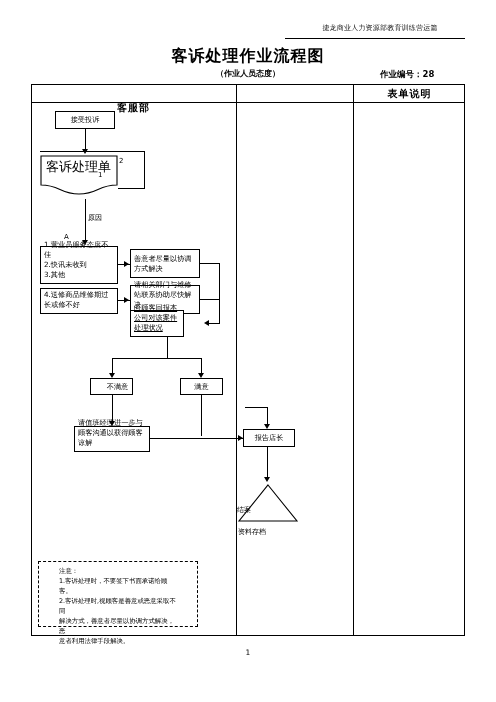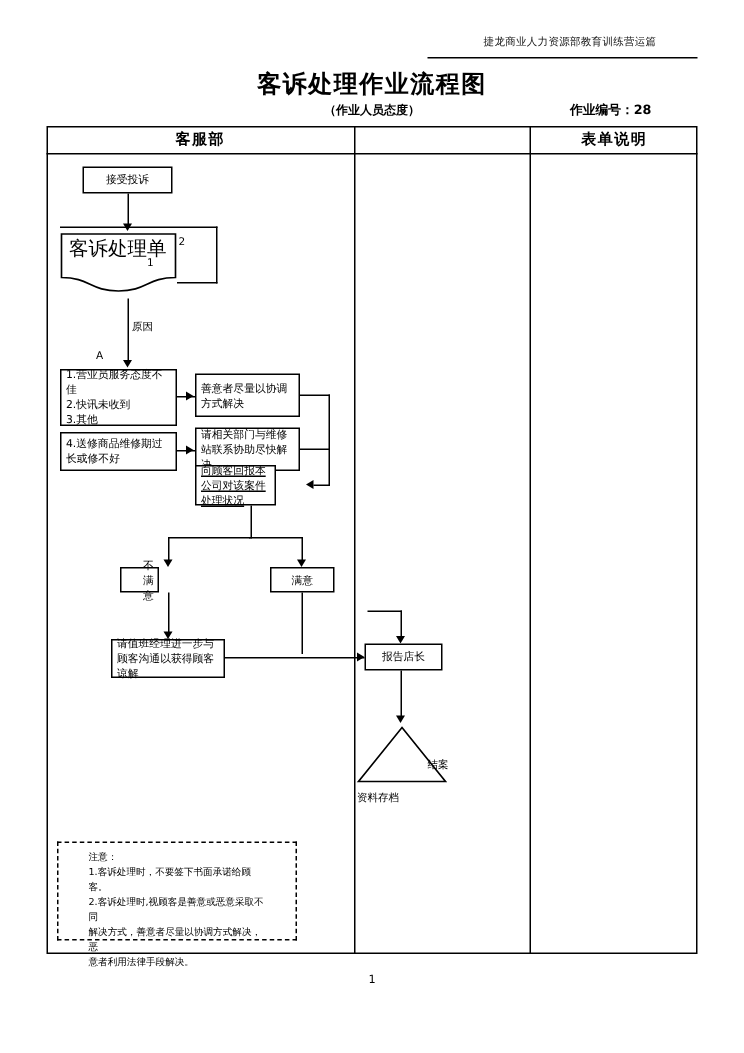--- a/index.html
+++ b/index.html
@@ -109,21 +109,21 @@
   .col-head {
     position: absolute;
     top: 86px;
     height: 15px;
     line-height: 15px;
     text-align: center;
     font-size: 10px;
     font-weight: bold;
     letter-spacing: 1px;
   }
-  .col-head.c1 { left: 31px;  width: 205px; }
+  .col-head.c1 { left: 31px;  width: 205px; margin-top: 14px; }
   .col-head.c2 { left: 237px; width: 116px; }
   .col-head.c3 { left: 354px; width: 111px; }
 
   
   .node {
     position: absolute;
     box-sizing: border-box;
     border: 1.1px solid #000;
     background: #fff;
     font-size: 7.2px;
@@ -131,21 +131,21 @@
     color: #000;
     padding: 2px 3px;
     display: flex;
     align-items: center;
     justify-content: center;
     text-align: center;
   }
   .node.left-text {
     text-align: left;
     justify-content: flex-start;
-    align-items: center;
+    align-items: flex-end;
     padding: 3px 3px;
   }
   .lbl {
     position: absolute;
     font-size: 7px;
     line-height: 9px;
     white-space: nowrap;
   }
 
   
@@ -218,21 +218,21 @@
     line-height: 11px;
     text-align: left;
   }
 
   
   .tri { position: absolute; left: 237px; top: 483px; width: 62px; height: 40px; }
   .tri svg { display: block; }
   .tri .ttext {
     position: absolute;
     left: 0; top: 23px; width: 62px;
-    text-align: right;
+    text-align: left;
     font-size: 7px;
     line-height: 9px;
   }
 
   .page-num {
     position: absolute;
     left: 0;
     top: 648px;
     width: 496px;
     text-align: center;
@@ -318,21 +318,21 @@
   <div class="arw-l" style="left:204px; top:320px;"></div>
 
   <div class="ln-v" style="left:166.5px; top:337px; height:22px;"></div>
   <div class="ln-h" style="left:112px; top:358px; width:55px;"></div>
   <div class="ln-h" style="left:166px; top:358px; width:36px;"></div>
   <div class="ln-v" style="left:111.5px; top:358px; height:17px;"></div>
   <div class="arw-d" style="left:108.8px; top:373px;"></div>
   <div class="ln-v" style="left:201px; top:358px; height:17px;"></div>
   <div class="arw-d" style="left:198.3px; top:373px;"></div>
 
-  <div class="node" style="left:80px; top:378px; width:26px; height:17px;padding-left:15px;">不满意</div>
+  <div class="node" style="left:90px; top:378px; width:43px; height:17px;padding-left:15px;">不满意</div>
   <div class="node" style="left:180px; top:378px; width:43px; height:17px;">满意</div>
 
   <div class="ln-v" style="left:111.5px; top:395px; height:27px;"></div>
   <div class="arw-d" style="left:108.8px; top:421px;"></div>
 
   <div class="node left-text" style="left:74px; top:426px; width:76px; height:26px;">
     <span>请值班经理进一步与顾客沟通以获得顾客谅解</span>
   </div>
 
   <div class="ln-v" style="left:201px; top:395px; height:41px;"></div>

